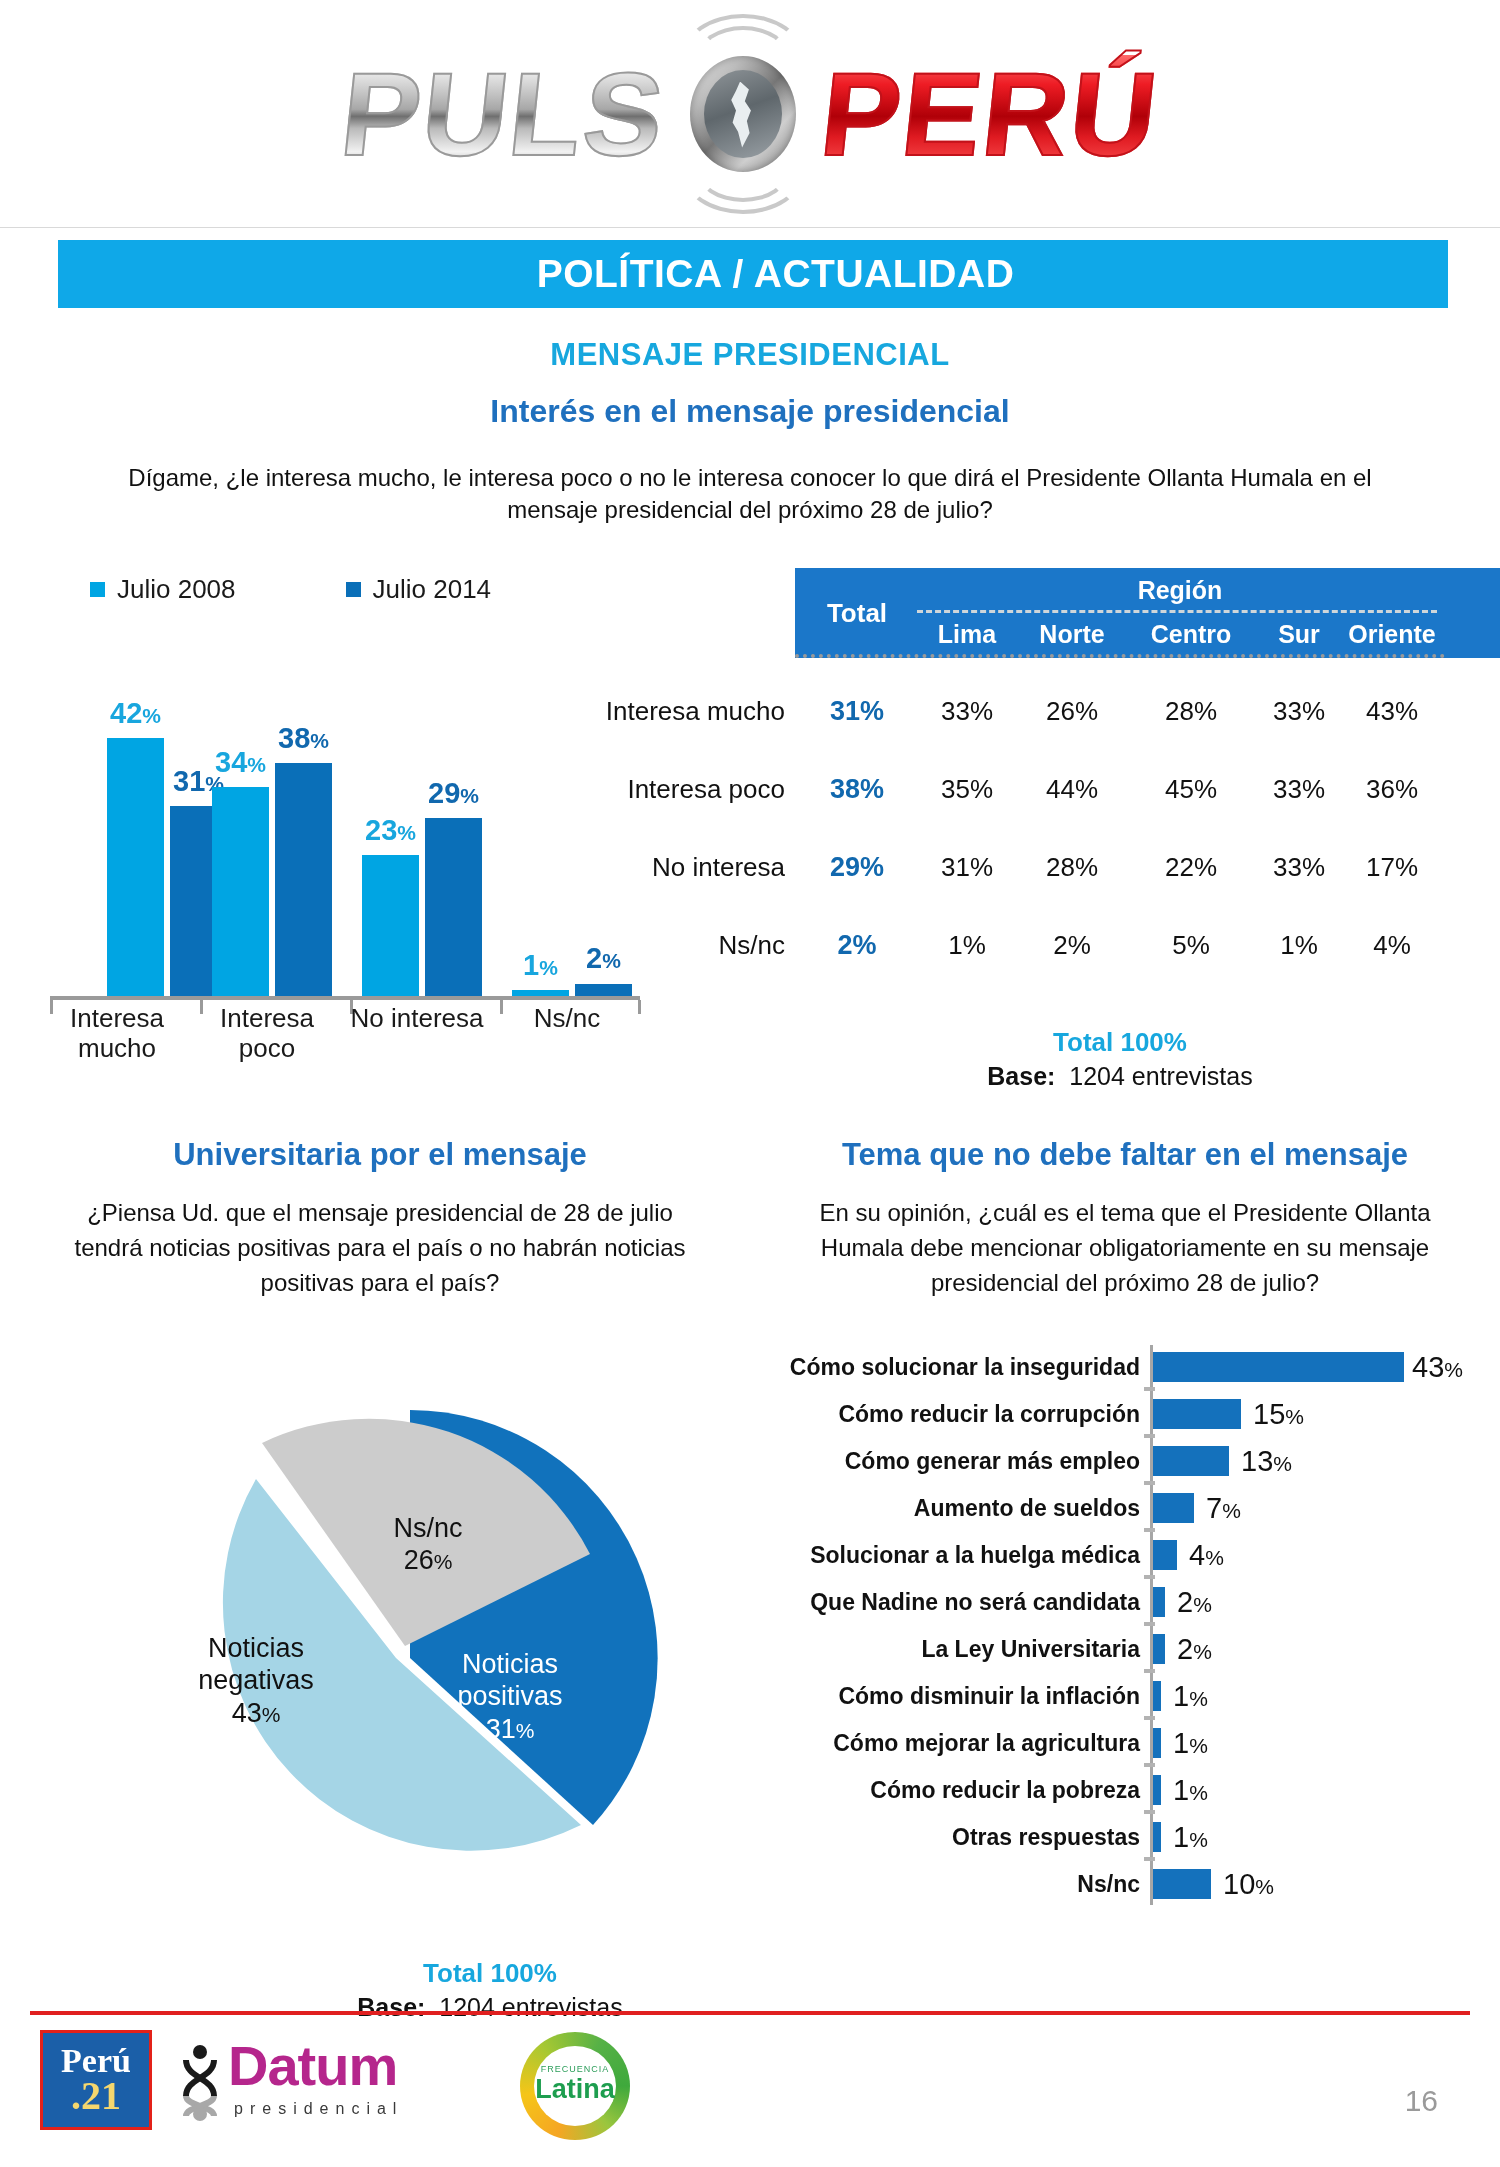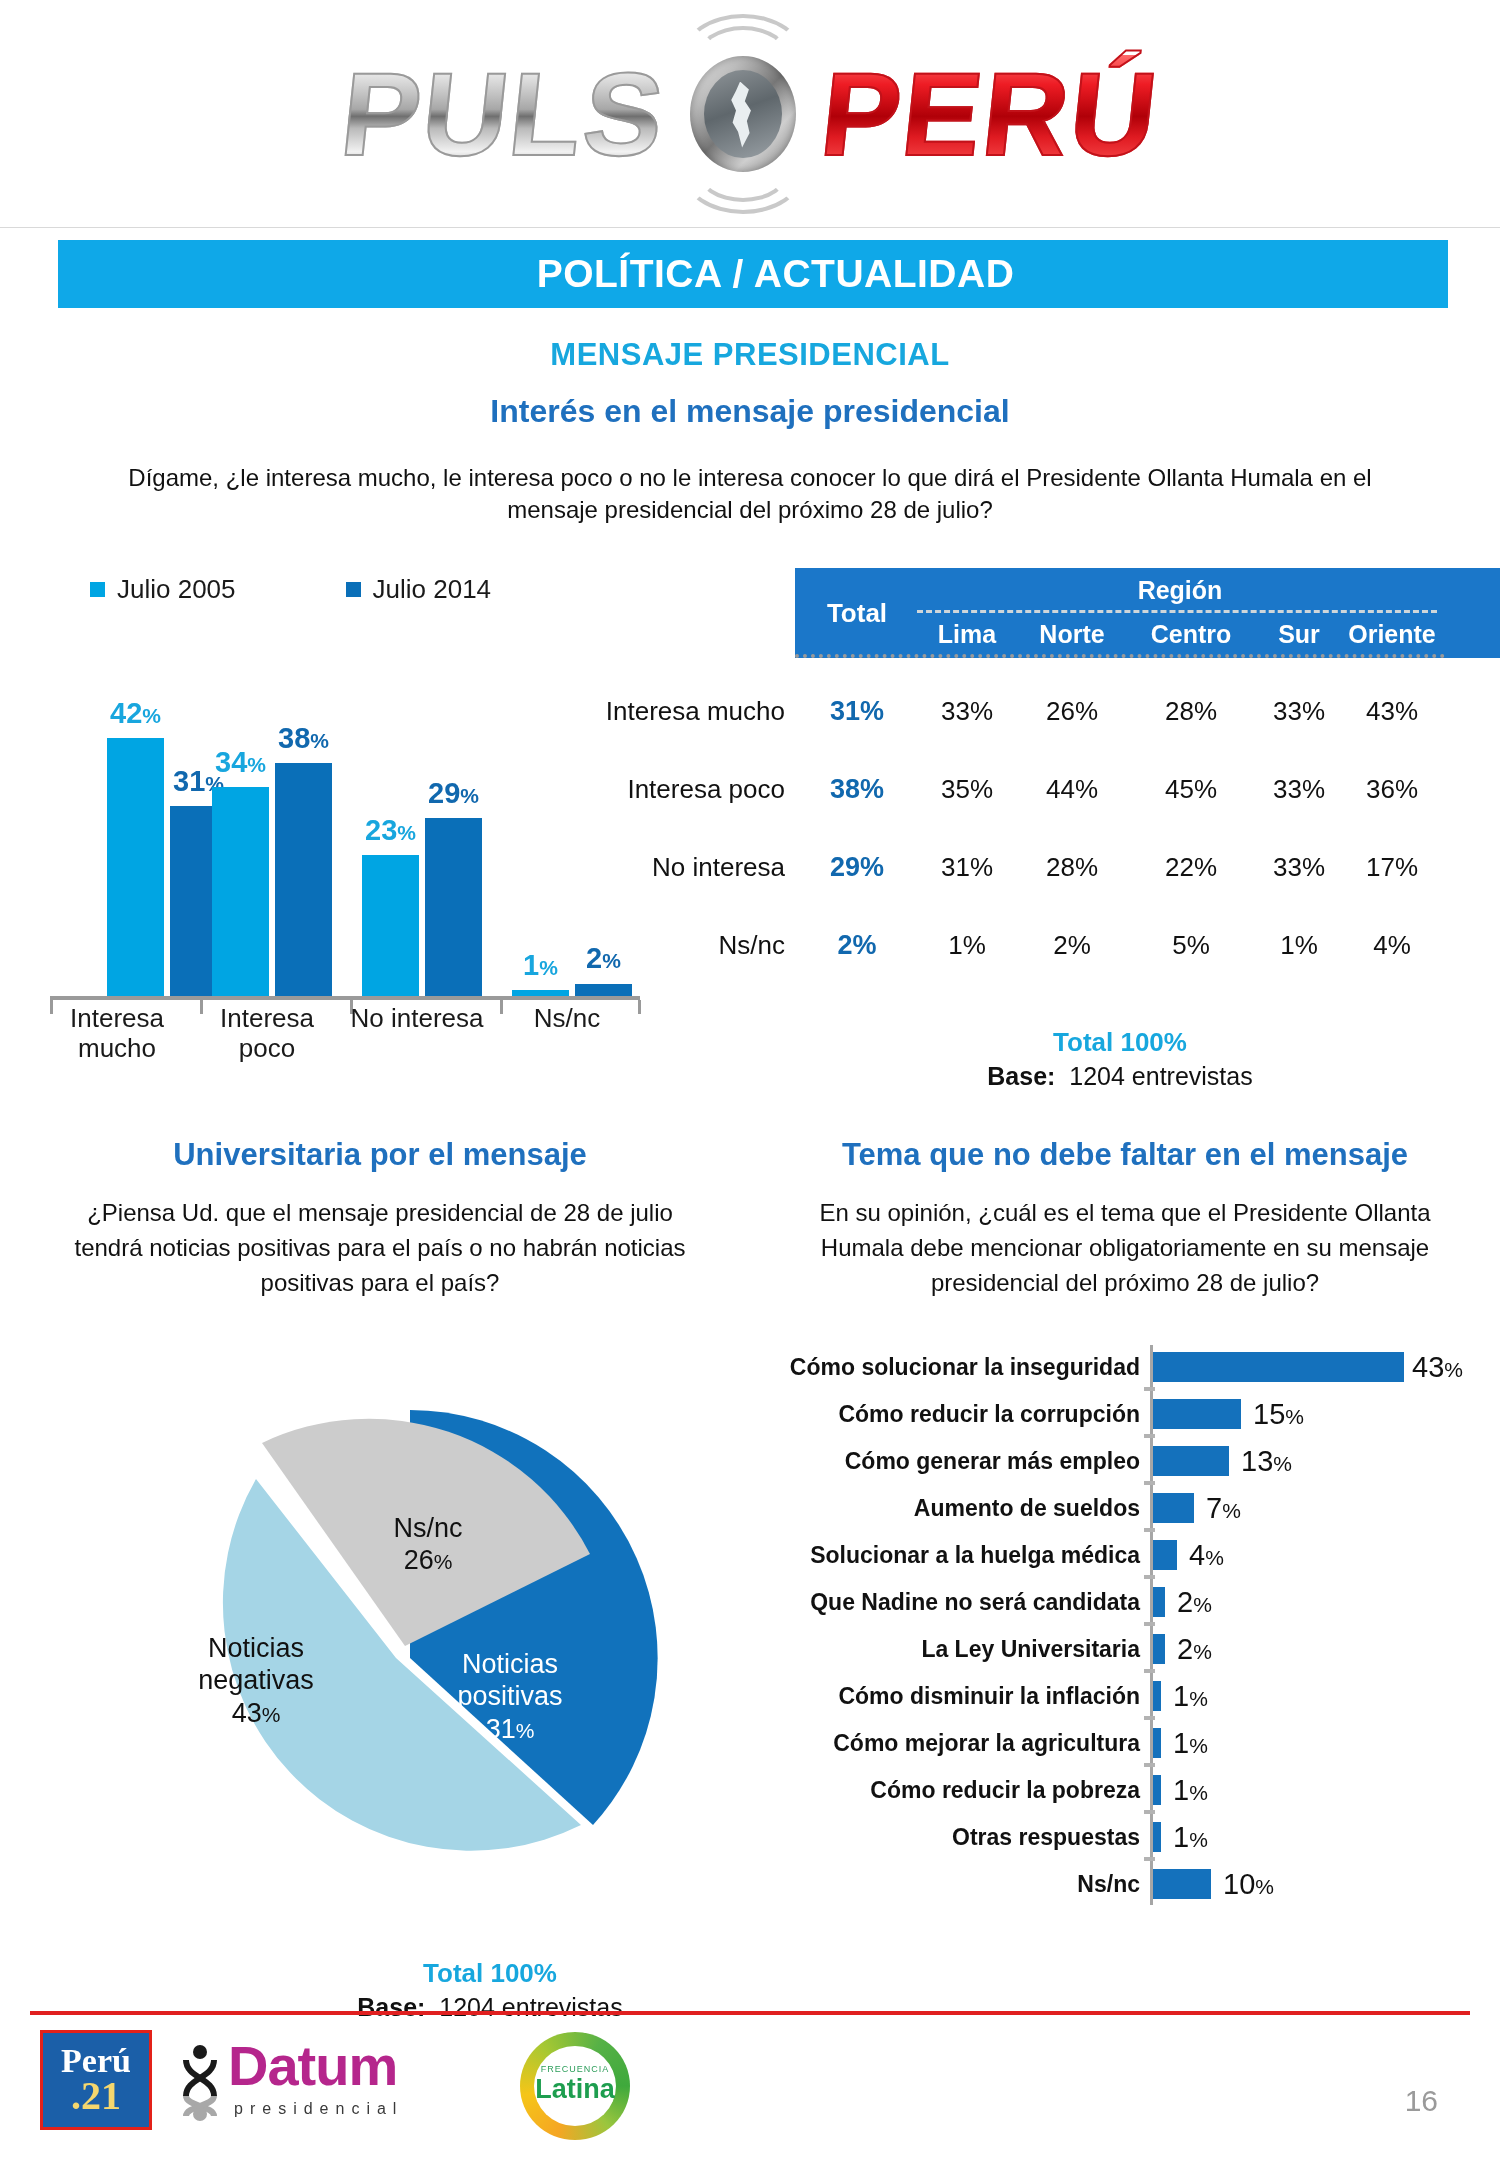--- a/index.html
+++ b/index.html
@@ -276,21 +276,21 @@
     <span class="banner-text">POLÍTICA / ACTUALIDAD</span>
   </div>
 
   <div class="section-label">MENSAJE PRESIDENCIAL</div>
   <div class="sub-title">Interés en el mensaje presidencial</div>
   <div class="question-1">Dígame, ¿le interesa mucho, le interesa poco o no le interesa conocer lo que dirá el Presidente Ollanta Humala en el mensaje presidencial del próximo 28 de julio?</div>
 
   <div class="legend">
     <div class="legend-item">
       <span class="legend-swatch s1"></span>
-      <span class="legend-label">Julio 2005</span>
+      <span class="legend-label">Julio 2008</span>
     </div>
     <div class="legend-item">
       <span class="legend-swatch s2"></span>
       <span class="legend-label">Julio 2014</span>
     </div>
   </div>
 
   <div class="bar-chart">
     <div class="bars-area">
 

